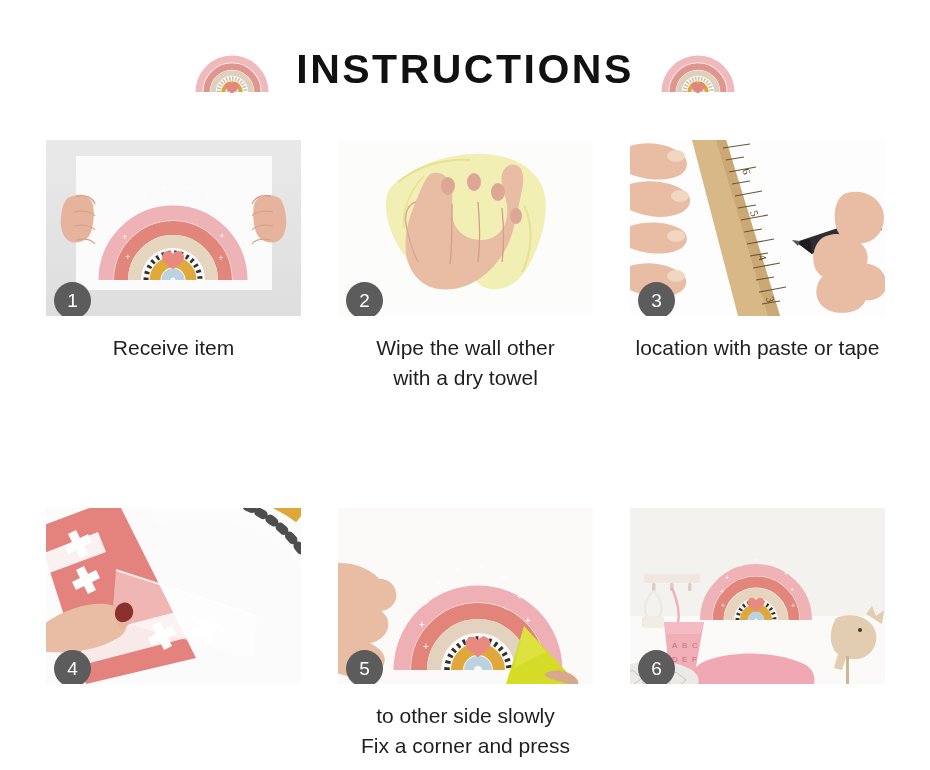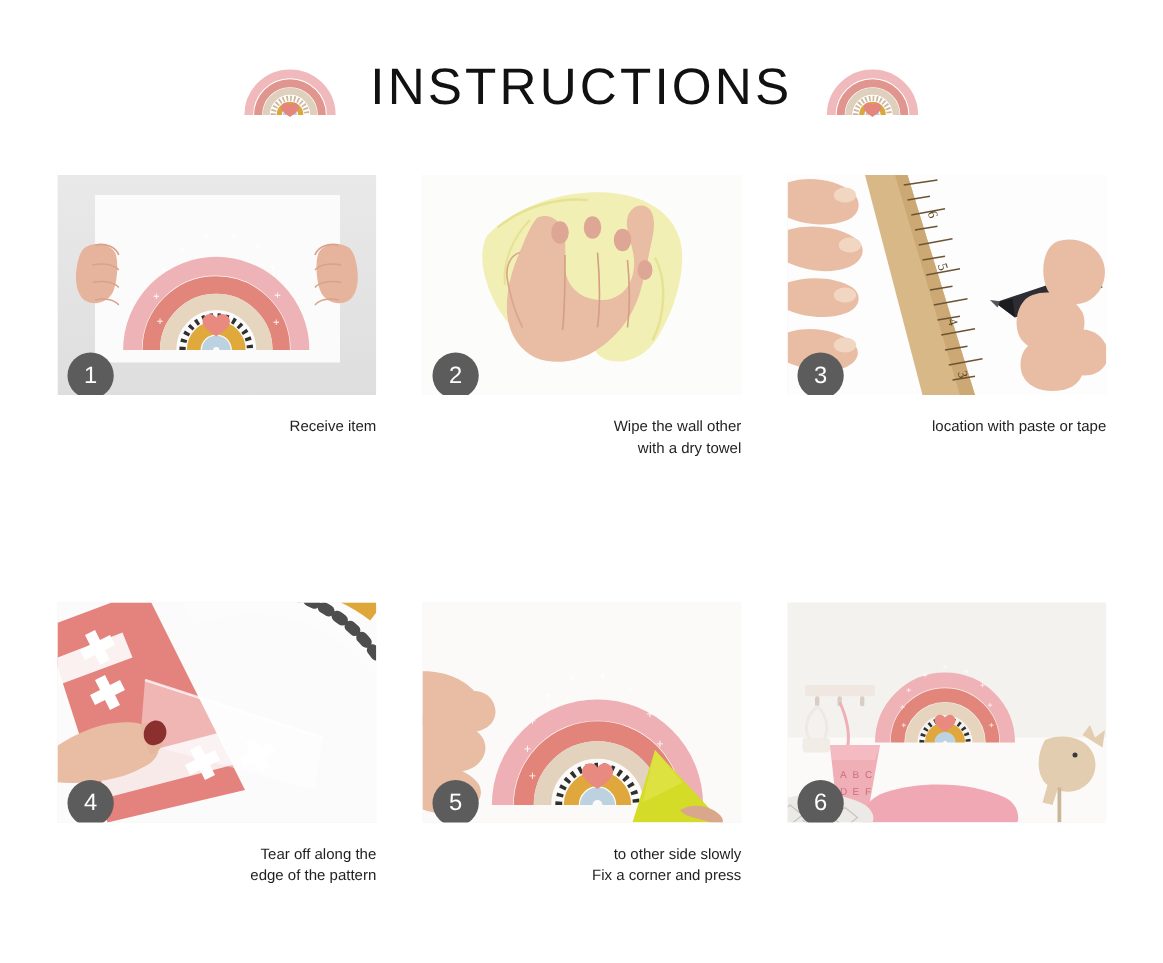--- a/index.html
+++ b/index.html
@@ -14,21 +14,21 @@
 
   
   .header{
     position:absolute;left:0;top:34px;width:930px;height:70px;
     display:flex;align-items:center;justify-content:center;gap:26px;
   }
   .title{
     font-size:41px;
     letter-spacing:2.5px;
     color:#111111;
-    font-weight:400;
+    font-weight:700;
     line-height:1;
     white-space:nowrap;
     text-align:center;
   }
   .deco-rainbow{width:76px;height:50px;display:block;}
 
   
   .grid{
     position:absolute;left:46px;top:140px;
     width:840px;
@@ -52,22 +52,22 @@
     background:#5c5c5c;
     color:#ffffff;
     display:flex;align-items:center;justify-content:center;
     font-size:19px;line-height:1;font-weight:400;
     letter-spacing:0;
     z-index:5;
   }
 
   .caption{
     margin-top:17px;
-    text-align:right;
-    font-size:12px;
+    text-align:center;
+    font-size:21px;
     color:#1f1f1f;
     line-height:1.45;
     font-weight:400;
   }
   .caption .l{display:block;}
 </style>
 </head>
 <body>
 
 <div class="page">
@@ -283,24 +283,20 @@
           </g>
           <g fill="#e8bda4">
             <path d="M-10 122 c22-18 48-28 70-26 14 1 22 10 20 20 -2 12 -16 20 -32 24 -20 5 -44 6 -58 2z"></path>
             <path d="M52 104 c12-6 24-2 28 8 3 8 -2 16 -12 20 -10 4 -22 0 -26-8 -4-9 2-17 10-20z"></path>
             <path d="M66 98 c8-4 16 0 18 8 2 7 -2 14 -10 16" fill="#e5b79e"></path>
           </g>
           <path d="M74 96 c6-4 12 0 13 6 1 6 -3 11 -9 12 -5 1 -9-3 -9-8 0-5 2-8 5-10z" fill="#8c2f2f"></path>
         </svg>
         <div class="badge">4</div>
       </div>
-      <div class="caption">
-        <span class="l">Tear off along the</span>
-        <span class="l">edge of the pattern</span>
-      </div>
     </div>
 
     <div class="cell row2">
       <div class="photo">
         <svg viewBox="0 0 255 176">
           <rect width="255" height="176" fill="#fbfaf9"></rect>
           <g fill="none" stroke-linecap="butt">
             <path d="M64 162 A76 76 0 0 1 216 162" stroke="#eeb0b4" stroke-width="17"></path>
             <path d="M81 162 A59 59 0 0 1 199 162" stroke="#e2847a" stroke-width="16"></path>
             <path d="M96 162 A44 44 0 0 1 184 162" stroke="#e3d2bd" stroke-width="14"></path>

